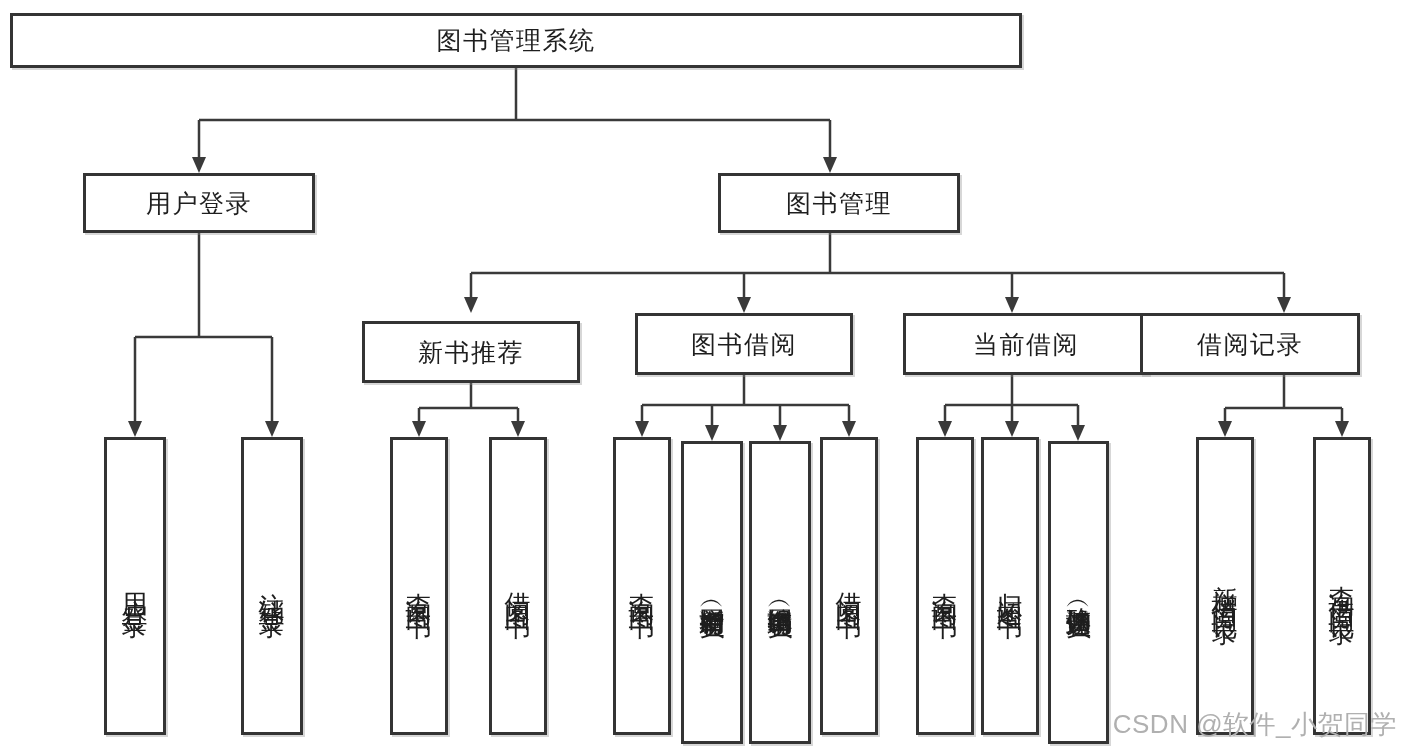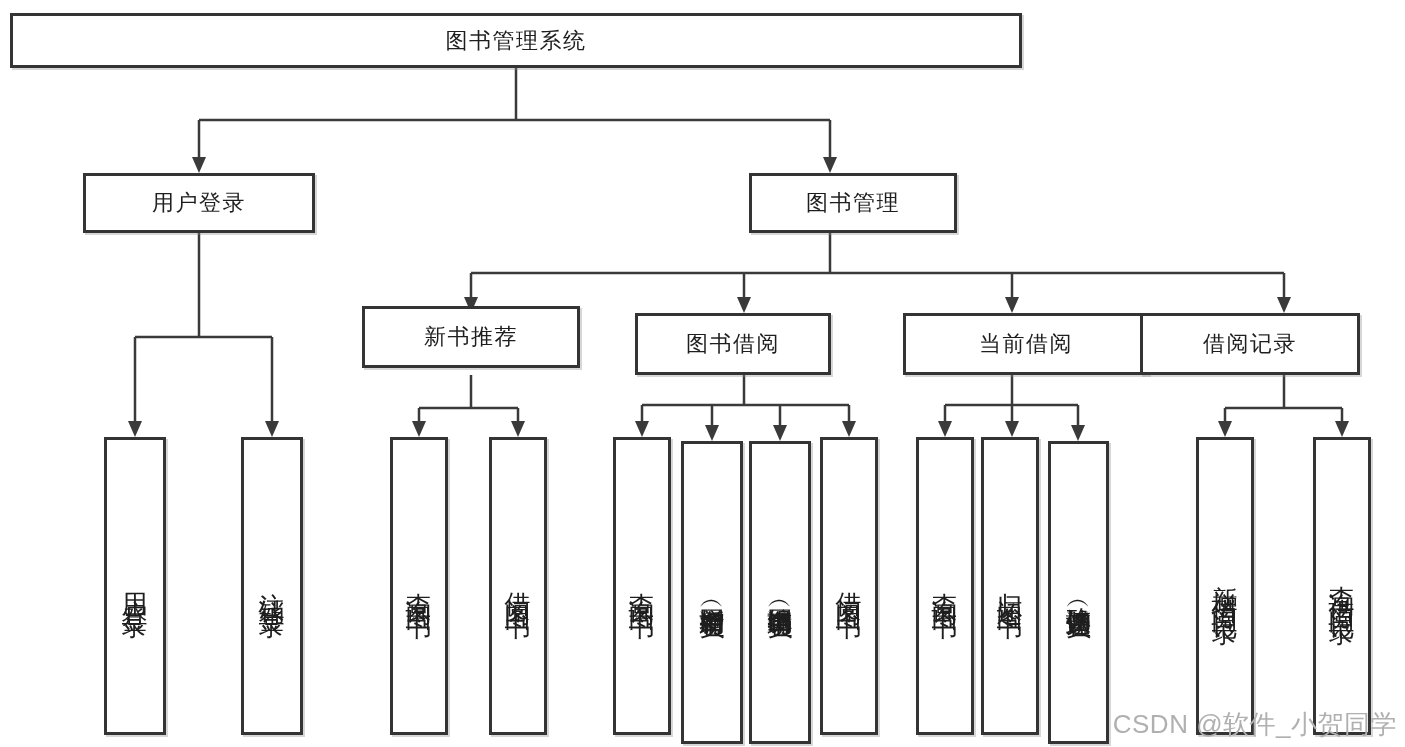--- a/index.html
+++ b/index.html
@@ -15,21 +15,21 @@
   }
   .canvas svg{position:absolute;left:0;top:0;}
   .ln{stroke:var(--line);stroke-width:2.5;fill:none;}
   .ar{fill:var(--line);stroke:none;}
   .bx{
     position:absolute;box-sizing:border-box;background:#fff;
     border:3px solid var(--border);
     box-shadow:2px 2px 0 rgba(140,140,140,0.35);
     display:flex;align-items:center;justify-content:center;
   }
-  .hl{font-size:22px;letter-spacing:1.5px;white-space:nowrap;}
+  .hl{font-size:25px;letter-spacing:1.5px;white-space:nowrap;}
   .vl{
     writing-mode:vertical-rl;text-orientation:mixed;
     font-size:26px;letter-spacing:7px;line-height:1;white-space:nowrap;
   }
   .vl.long{font-size:25px;letter-spacing:1px;}
   .watermark{
     position:absolute;right:8px;bottom:5px;z-index:10;
     color:var(--watermark);font-size:26px;letter-spacing:0.5px;white-space:nowrap;
   }
 </style>
@@ -74,28 +74,28 @@
     <polygon class="ar" points="1335,421 1349,421 1342,437"></polygon>
   </svg>
 
   <div class="bx" style="left:10px;top:13px;width:1012px;height:55px">
     <span class="hl">图书管理系统</span>
   </div>
 
   <div class="bx" style="left:83px;top:173px;width:232px;height:60px">
     <span class="hl">用户登录</span>
   </div>
-  <div class="bx" style="left:749px;top:173px;width:208px;height:60px">
+  <div class="bx" style="left:718px;top:173px;width:242px;height:60px">
     <span class="hl">图书管理</span>
   </div>
 
-  <div class="bx" style="left:362px;top:306px;width:218px;height:62px">
+  <div class="bx" style="left:362px;top:321px;width:218px;height:62px">
     <span class="hl">新书推荐</span>
   </div>
-  <div class="bx" style="left:635px;top:313px;width:196px;height:62px">
+  <div class="bx" style="left:635px;top:313px;width:218px;height:62px">
     <span class="hl">图书借阅</span>
   </div>
   <div class="bx" style="left:903px;top:313px;width:246px;height:62px">
     <span class="hl">当前借阅</span>
   </div>
   <div class="bx" style="left:1140px;top:313px;width:220px;height:62px">
     <span class="hl">借阅记录</span>
   </div>
 
   <div class="bx" style="left:104px;top:437px;width:62px;height:298px">

